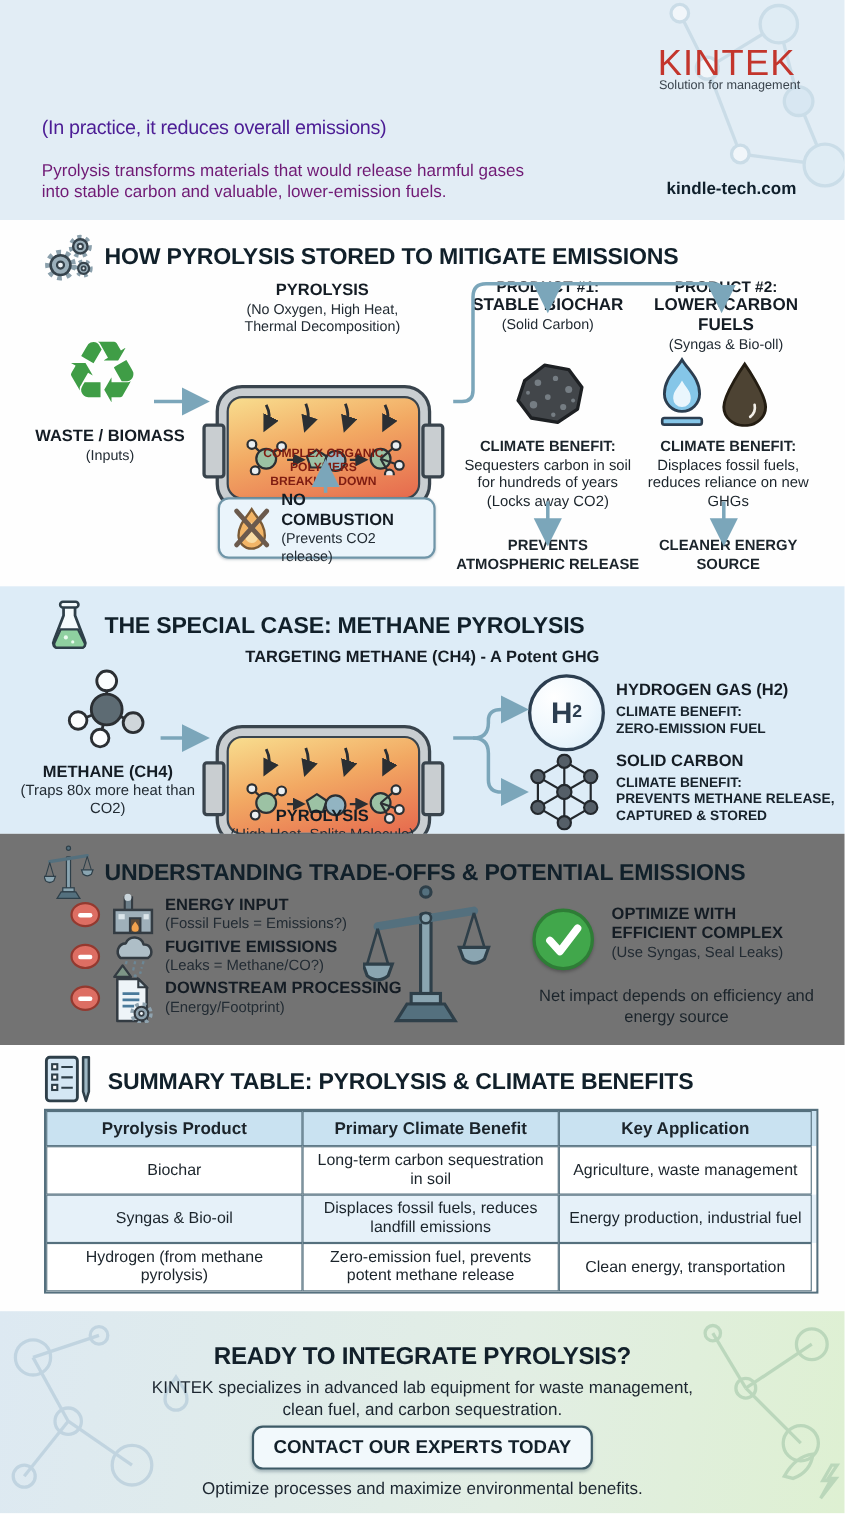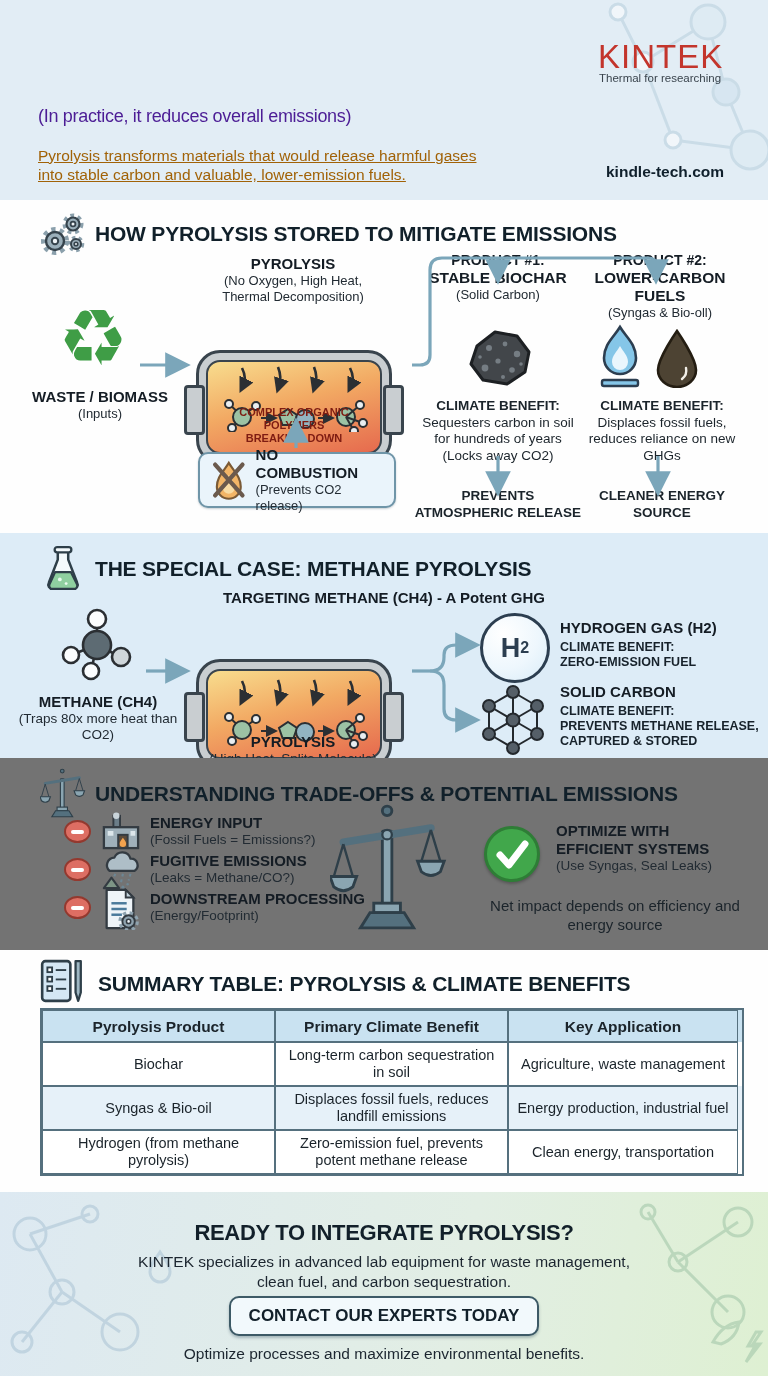--- a/index.html
+++ b/index.html
@@ -6,21 +6,21 @@
   body{font-family:"Liberation Sans","DejaVu Sans",sans-serif;color:#1b242b;}
   #page{position:relative;width:768px;height:1376px;margin:0 auto;overflow:hidden;background:#ffffff;}
   .abs{position:absolute;}
   .sec{position:absolute;left:0;width:768px;overflow:hidden;}
   .center{text-align:center;}
   .b{font-weight:800;}
   
   #header{top:0;height:200px;background:#e2edf5;}
   .main-title{font-size:31px;font-weight:800;letter-spacing:-0.6px;line-height:35px;color:#141c24;}
   .sub-title{font-size:18px;font-weight:400;letter-spacing:-0.3px;color:#4c1d95;}
-  .hdr-desc{font-size:15.5px;line-height:19px;color:#a16207;text-decoration:underline;}
+  .hdr-desc{font-size:15.5px;line-height:19px;color:#701a75;}
   .brand-name{font-size:33px;font-weight:400;letter-spacing:1px;color:#c3352c;}
   .brand-tag{font-size:11.5px;color:#3a444d;}
   .brand-site{font-size:15.5px;font-weight:800;color:#10202c;}
   
   .sechead{font-size:21px;font-weight:800;letter-spacing:-0.2px;color:#11202a;white-space:nowrap;}
   
   #sec-process{top:200px;height:333px;background:#fefefe;}
   .lbl15{font-size:15px;font-weight:800;color:#141c24;line-height:18px;}
   .lbl14{font-size:14px;font-weight:800;color:#141c24;line-height:17px;}
   .sub13{font-size:13px;line-height:16px;color:#222b33;}
@@ -77,21 +77,21 @@
         <circle cx="292" cy="150" r="19" fill="#dcebf3"></circle>
           <circle cx="160" cy="12" r="8" fill="#ffffff"></circle>
       </g>
     </svg>
     <div class="abs sub-title" style="left:38px;top:106px">(In practice, it reduces overall emissions)</div>
     <div class="abs hdr-desc" style="left:38px;top:146px">
       <div>Pyrolysis transforms materials that would release harmful gases</div>
       <div>into stable carbon and valuable, lower-emission fuels.</div>
     </div>
     <div class="abs brand-name" style="left:598px;top:38px">KINTEK</div>
-    <div class="abs brand-tag" style="left:599px;top:72px">Thermal for researching</div>
+    <div class="abs brand-tag" style="left:599px;top:72px">Solution for management</div>
     <div class="abs brand-site" style="left:606px;top:163px">kindle-tech.com</div>
   </div>
 
   <div id="sec-process" class="sec">
     <svg class="abs" style="left:38px;top:12px" width="50" height="44" viewBox="0 0 50 44">
       <g>
         <circle cx="17" cy="29" r="11" fill="none" stroke="#8ba0ac" stroke-width="6" stroke-dasharray="4 4"></circle>
         <circle cx="17" cy="29" r="9" fill="#9bafba" stroke="#36434c" stroke-width="2.4"></circle>
         <circle cx="17" cy="29" r="3.2" fill="#eef3f6" stroke="#36434c" stroke-width="2"></circle>
         <circle cx="35" cy="12" r="8" fill="none" stroke="#8ba0ac" stroke-width="5" stroke-dasharray="3.5 3.5"></circle>
@@ -441,21 +441,21 @@
       <path d="M32,130 L88,130 L78,114 L42,114 Z" fill="#54707e" stroke="#2e3f49" stroke-width="3"></path>
     </svg>
 
     <div class="check-badge" style="left:484px;top:68px">
       <svg width="50" height="50" viewBox="0 0 50 50" style="position:absolute;left:0;top:0">
         <polyline points="13,26 22,36 38,15" fill="none" stroke="#ffffff" stroke-width="7" stroke-linecap="round" stroke-linejoin="round"></polyline>
       </svg>
     </div>
     <div class="abs" style="left:556px;top:64px;width:200px">
       <div class="lbl15">OPTIMIZE WITH</div>
-      <div class="lbl15">EFFICIENT SYSTEMS</div>
+      <div class="lbl15">EFFICIENT COMPLEX</div>
       <div class="sub13" style="font-size:13.5px">(Use Syngas, Seal Leaks)</div>
     </div>
     <div class="abs center net-text" style="left:470px;top:138px;width:290px">Net impact depends on efficiency and energy source</div>
   </div>
 
   <div id="sec-table" class="sec">
     <svg class="abs" style="left:38px;top:8px" width="48" height="46" viewBox="0 0 46 44">
       <rect x="4" y="3" width="27" height="38" rx="3" fill="#d4e7f4" stroke="#2e3f49" stroke-width="2.5"></rect>
       <g stroke="#2e3f49" stroke-width="1.8">
         <rect x="9" y="9" width="4.5" height="4.5" fill="#ffffff"></rect>

